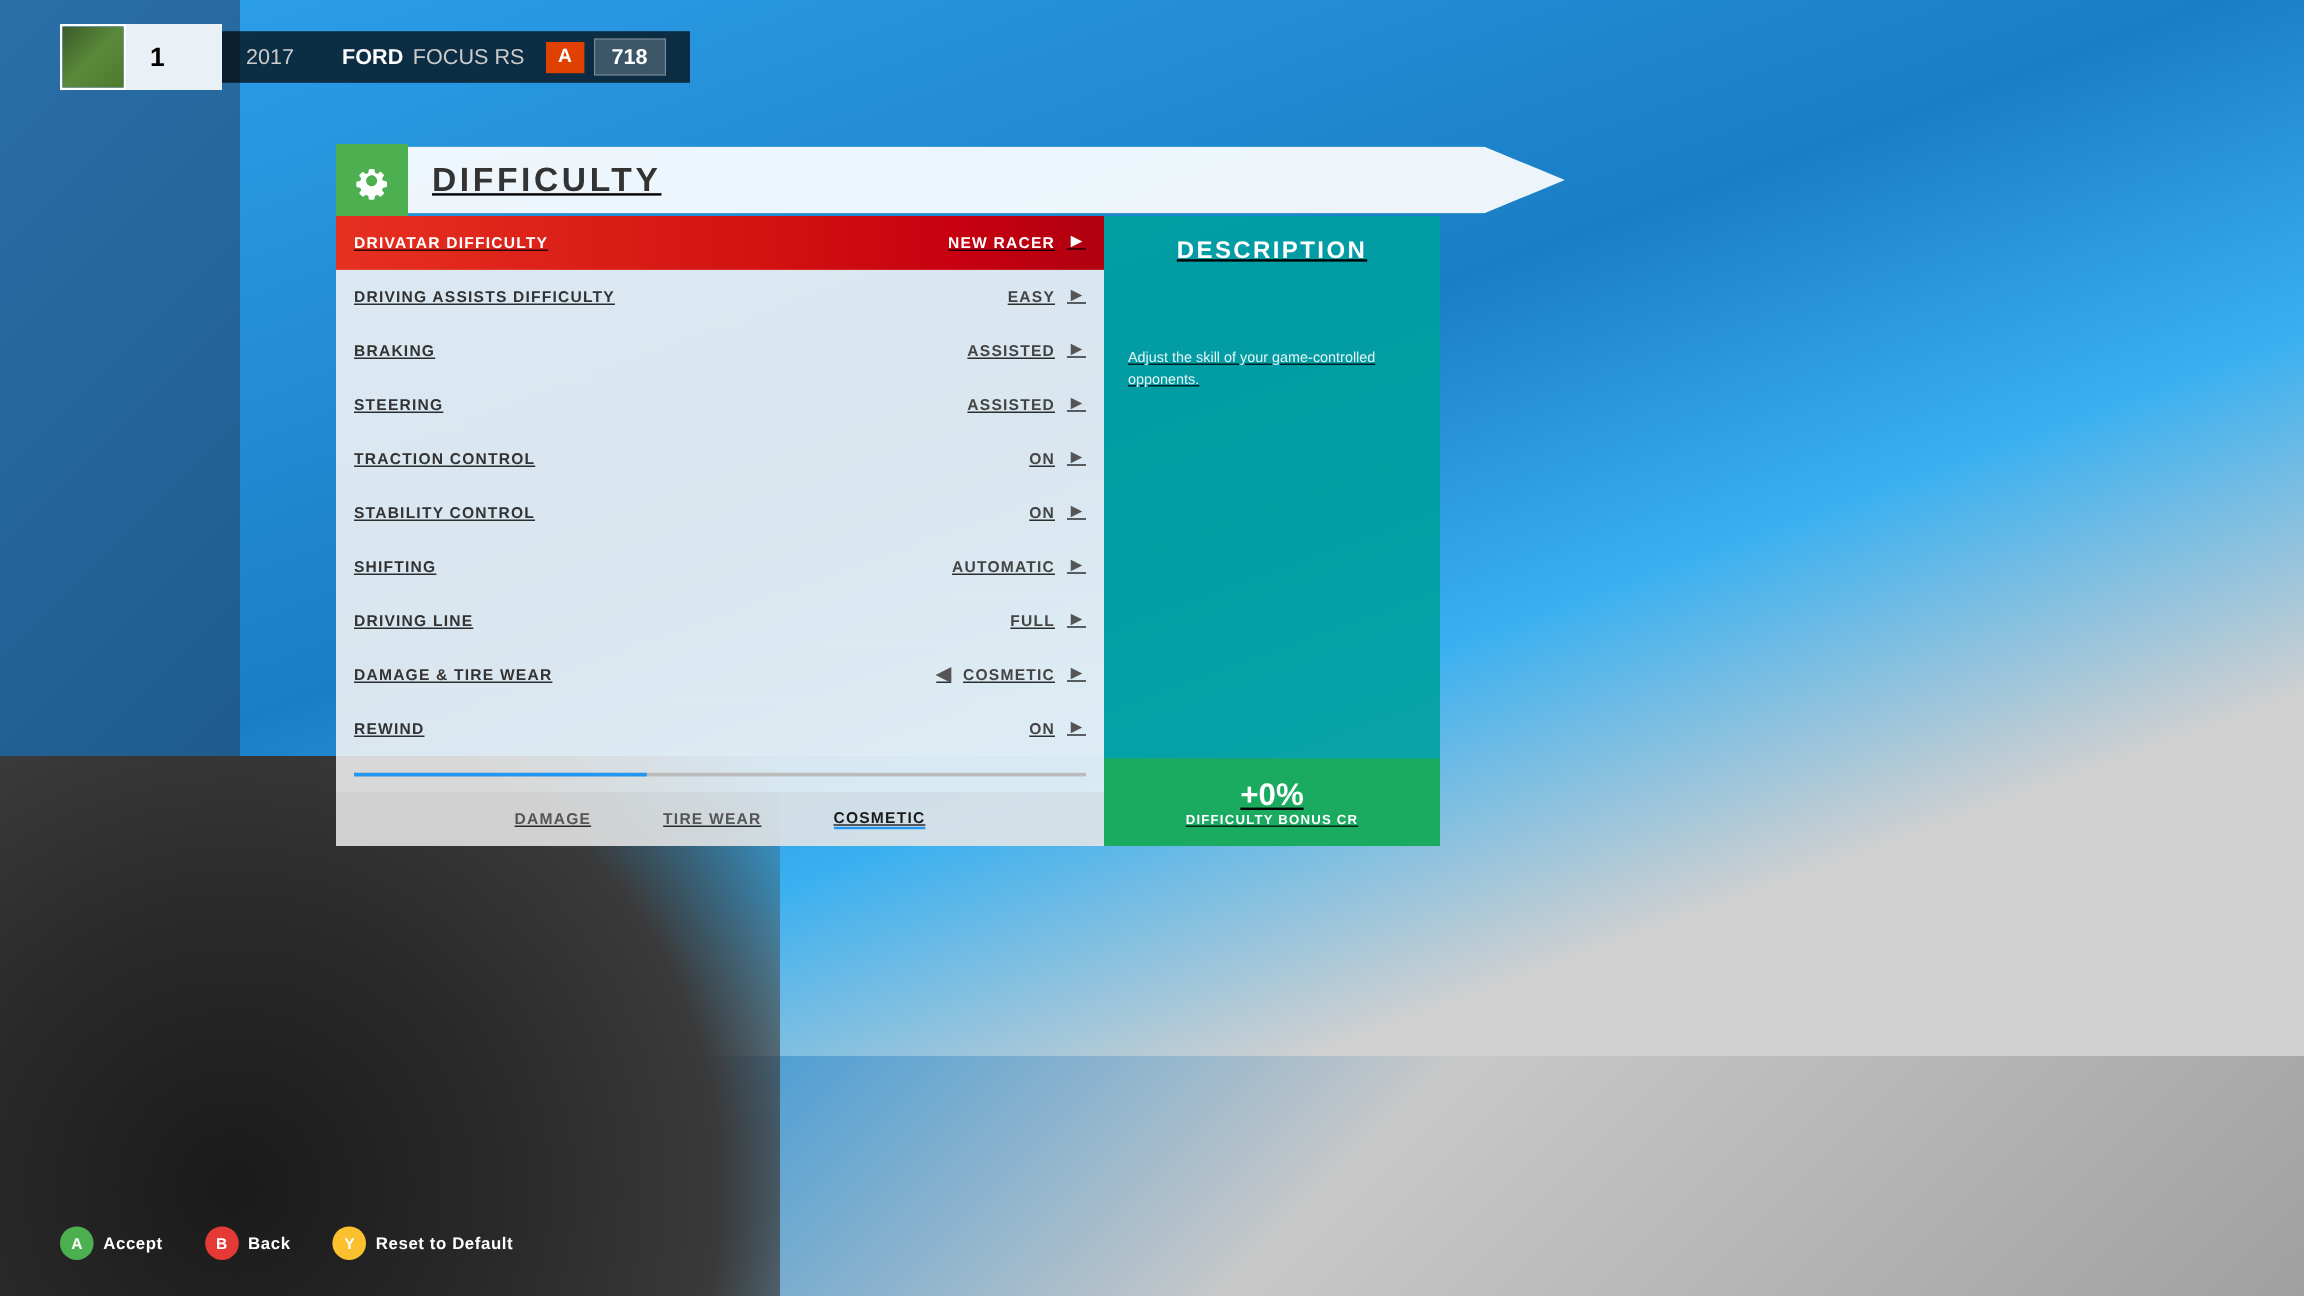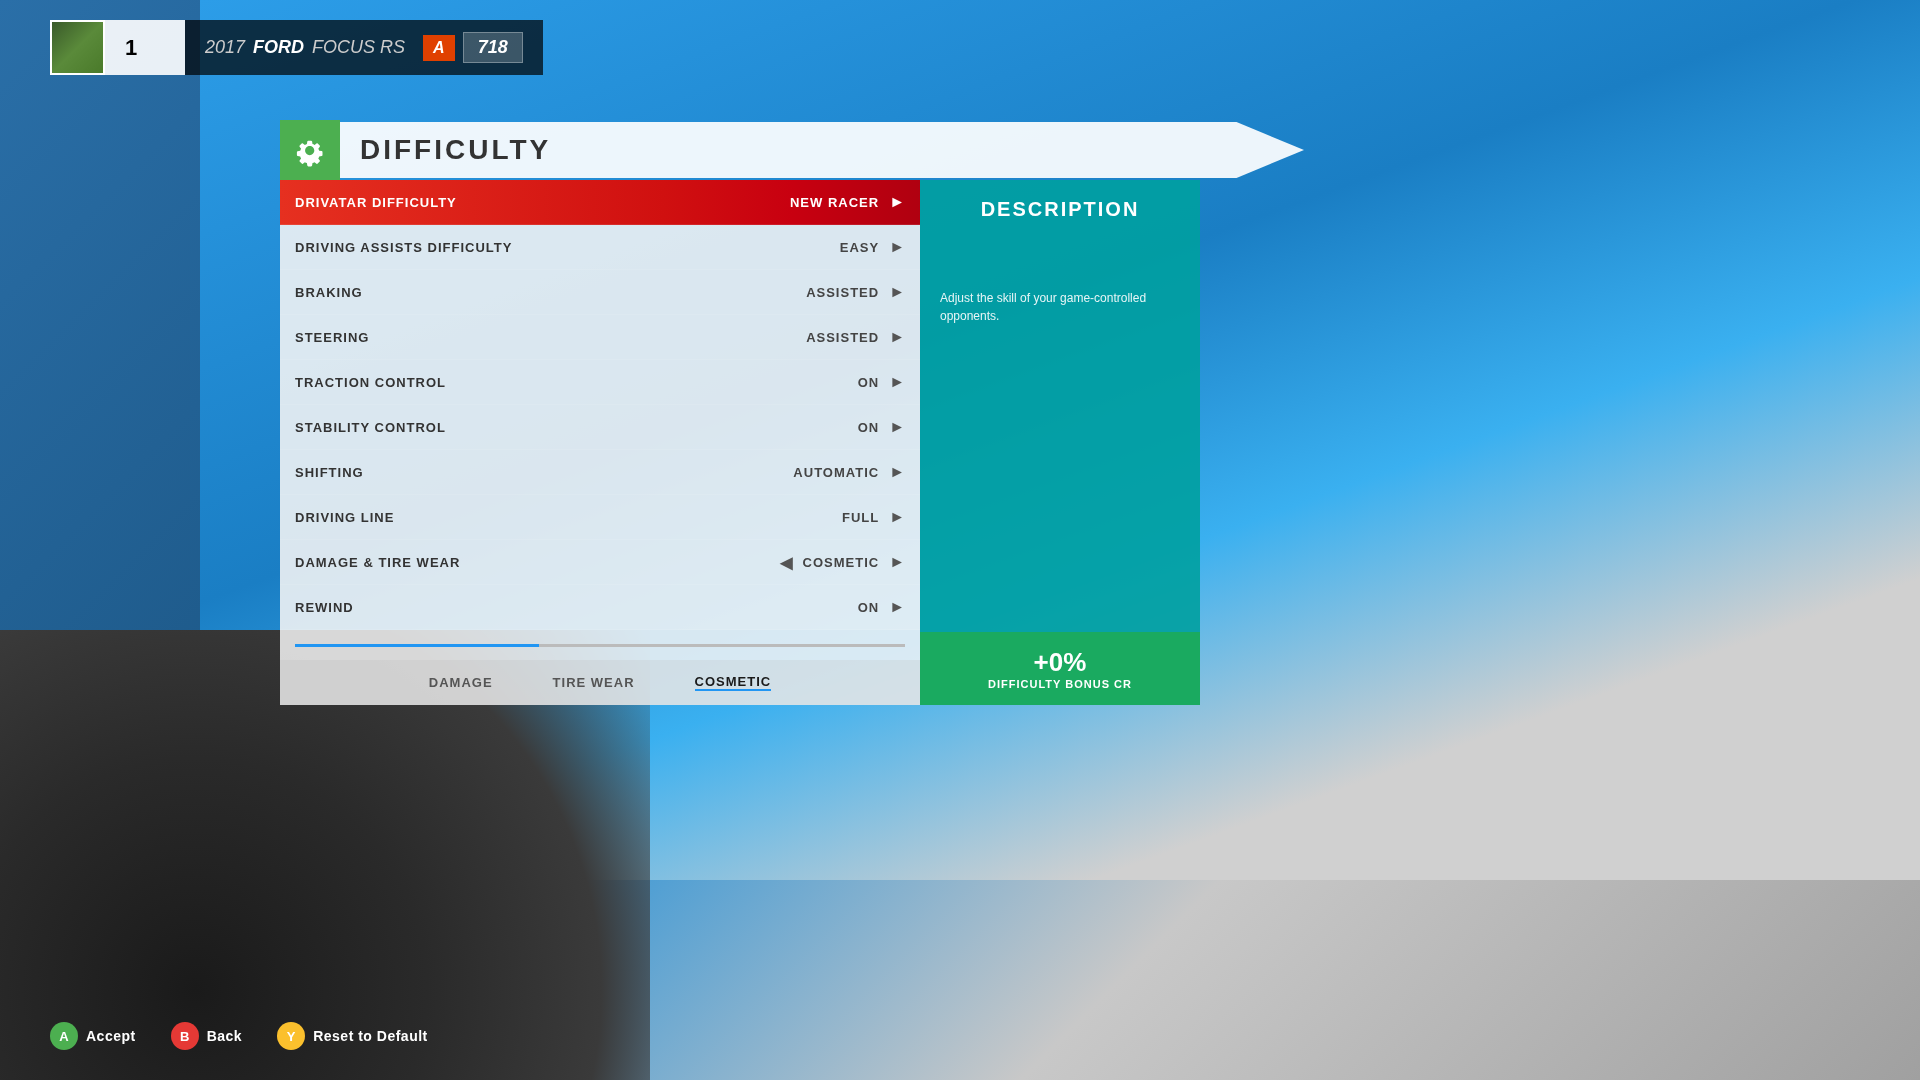--- a/index.html
+++ b/index.html
@@ -79,37 +79,37 @@
       padding: 0 20px;
       height: 55px;
       display: flex;
       align-items: center;
       min-width: 80px;
     }
 
     .car-info {
       background: rgba(0,0,0,0.7);
       color: #fff;
-      height: 55px;
+      height: 43px;
       display: flex;
       align-items: center;
       padding: 0 20px;
       gap: 8px;
-      font-style: italic;
     }
 
     .car-year {
       font-size: 18px;
       color: #ccc;
     }
 
     .car-brand {
       font-size: 18px;
       font-weight: bold;
       color: #fff;
+      margin-left: 32px;
     }
 
     .car-model {
       font-size: 18px;
       color: #ccc;
     }
 
     .car-class-badge {
       background: #e04000;
       color: #fff;
@@ -128,20 +128,21 @@
       border: 1px solid rgba(255,255,255,0.3);
     }
 
     
     .difficulty-container {
       position: absolute;
       top: 120px;
       left: 280px;
       width: 1024px;
       z-index: 10;
+      text-decoration: underline;
     }
 
     
     .difficulty-title {
       display: flex;
       align-items: center;
       margin-bottom: 0;
     }
 
     .gear-icon-box {

